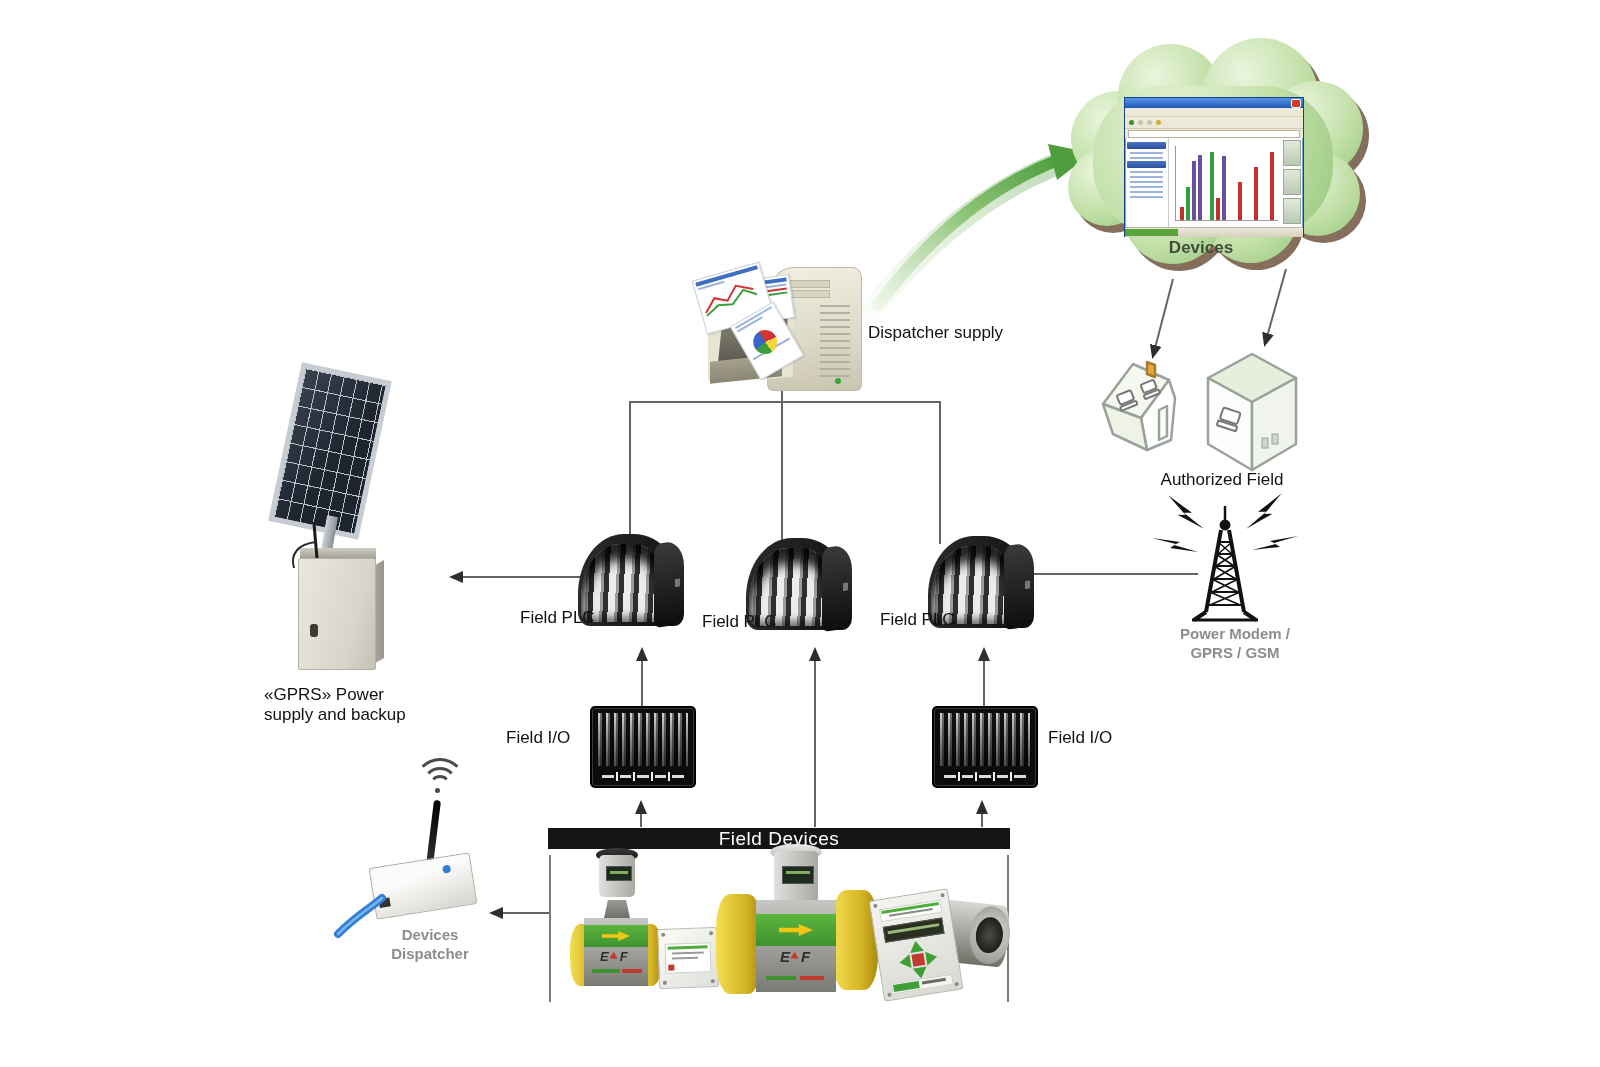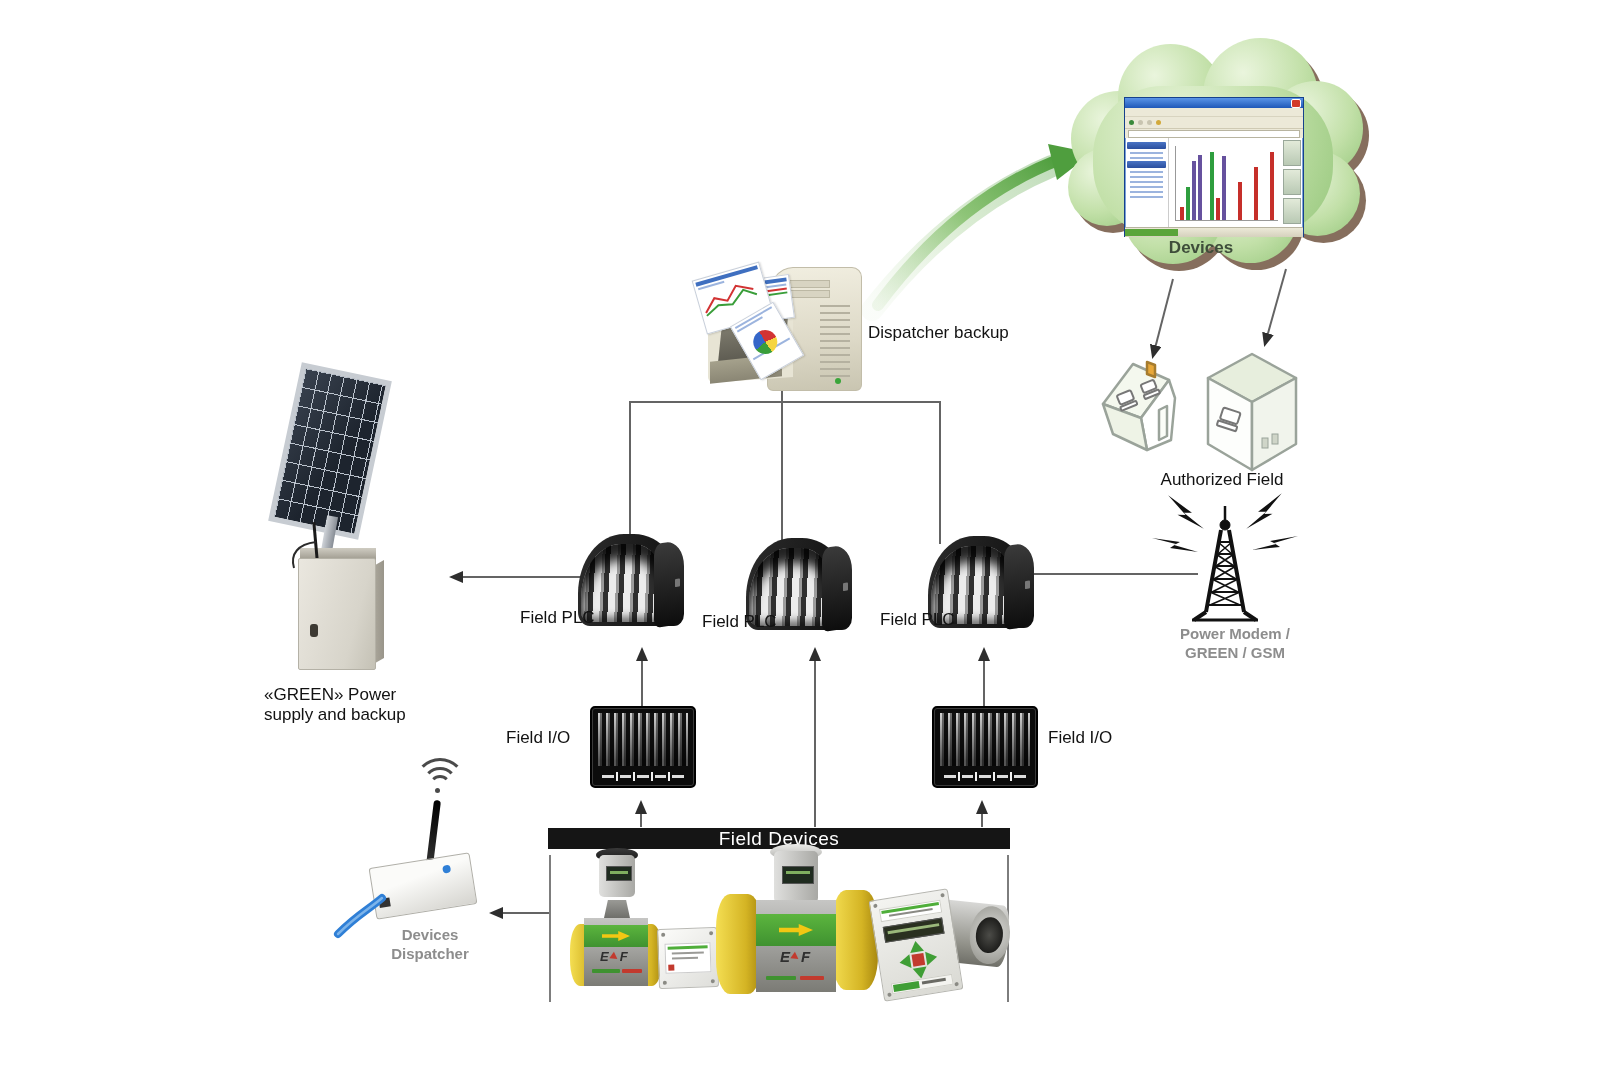--- a/index.html
+++ b/index.html
@@ -251,21 +251,21 @@
         <polyline points="4,27 18,20 32,23 46,12 58,20" fill="none" stroke="#3a9e3a" stroke-width="2"></polyline>
       </svg>
     </div>
     <div class="paper" style="left:52px;top:50px;width:48px;height:60px;transform:rotate(-30deg);">
       <div class="ln"></div>
         <div class="ln" style="width:60%;"></div>
       <span class="pie" style="left:10px;top:18px;width:24px;height:24px;"></span>
       <div class="ln" style="margin-top:30px;"></div>
     </div>
   </div>
-  <div class="lbl" style="left:868px;top:323px;">Dispatcher backup</div>
+  <div class="lbl" style="left:868px;top:323px;">Dispatcher supply</div>
 
   <svg class="abs" style="left:1097px;top:352px;" width="92" height="114" viewBox="0 0 92 114">
     <g stroke="#9aa39a" stroke-width="2.5" stroke-linejoin="round">
       <polygon points="6,52 36,12 72,28 44,66" fill="#f4f8ee"></polygon>
       <polygon points="44,66 72,28 78,46 74,88 50,98" fill="#ffffff"></polygon>
       <polygon points="6,52 44,66 50,98 16,82" fill="#eef3e6"></polygon>
       <polygon points="50,10 58,13 58,25 50,22" fill="#e8a83a" stroke="#a67c2e"></polygon>
       <polygon points="62,58 70,54 70,84 62,88" fill="#fbfdf8"></polygon>
     </g>
     <g stroke="#777" stroke-width="2" fill="#fff" transform="rotate(-22 30 48)">
@@ -306,21 +306,21 @@
       <circle cx="77" cy="39" r="5" fill="#111"></circle>
       <path d="M73,44 L58,126 M81,44 L96,126" stroke-width="4"></path>
       <path d="M70,56 H84 M68,68 H86 M66,80 H88 M64,93 H90 M62,106 H92 M60,119 H94" stroke-width="2"></path>
       <path d="M70,56 84,68 M84,56 70,68 M68,68 86,80 M86,68 68,80 M66,80 88,93 M88,80 66,93 M64,93 90,106 M90,93 64,106 M62,106 92,119 M92,106 62,119" stroke-width="1.6"></path>
       <path d="M58,126 L46,134 M96,126 L108,134" stroke-width="4"></path>
       <path d="M44,134 H110" stroke-width="3"></path>
     </g>
   </svg>
   <div class="lbl-gray" style="left:1160px;top:624px;width:150px;">
     <div>Power Modem /</div>
-    <div>GREEN / GSM</div>
+    <div>GPRS / GSM</div>
   </div>
 
   <div class="plc" style="left:578px;top:534px;">
     <div class="shell"></div>
       <div class="fins"></div>
       <div class="face">
         <i></i>
       </div>
   </div>
   <div class="plc" style="left:746px;top:538px;">
@@ -380,21 +380,21 @@
     <svg class="abs" style="left:14px;top:170px;" width="40" height="36" viewBox="0 0 40 36">
       <path d="M32,6 C14,8 6,18 10,32" stroke="#2a2a2a" stroke-width="2" fill="none"></path>
     </svg>
     <div class="abs" style="left:28px;top:192px;width:88px;height:112px;">
       <div id="cab-side" class="abs" style="right:2px;top:6px;width:14px;height:98px;"></div>
       <div id="cab-front" class="abs" style="left:0;top:0;width:76px;height:110px;"></div>
       <span class="abs" style="left:12px;top:66px;width:8px;height:13px;background:#3d3a33;border-radius:3px;"></span>
     </div>
   </div>
   <div class="lbl" style="left:264px;top:685px;">
-    <div>«GREEN» Power</div>
+    <div>«GPRS» Power</div>
     <div>supply and backup</div>
   </div>
 
   <div class="abs" style="left:330px;top:756px;width:160px;height:215px;">
     <div class="abs" style="left:82px;top:2px;width:52px;height:44px;">
       <span class="wifi-arc" style="left:2px;top:0;width:46px;height:46px;"></span>
       <span class="wifi-arc" style="left:10px;top:9px;width:30px;height:30px;"></span>
       <span class="wifi-arc" style="left:17px;top:17px;width:16px;height:16px;"></span>
       <span class="abs" style="left:23px;top:30px;width:5px;height:5px;border-radius:50%;background:#4a4a4a;"></span>
     </div>

